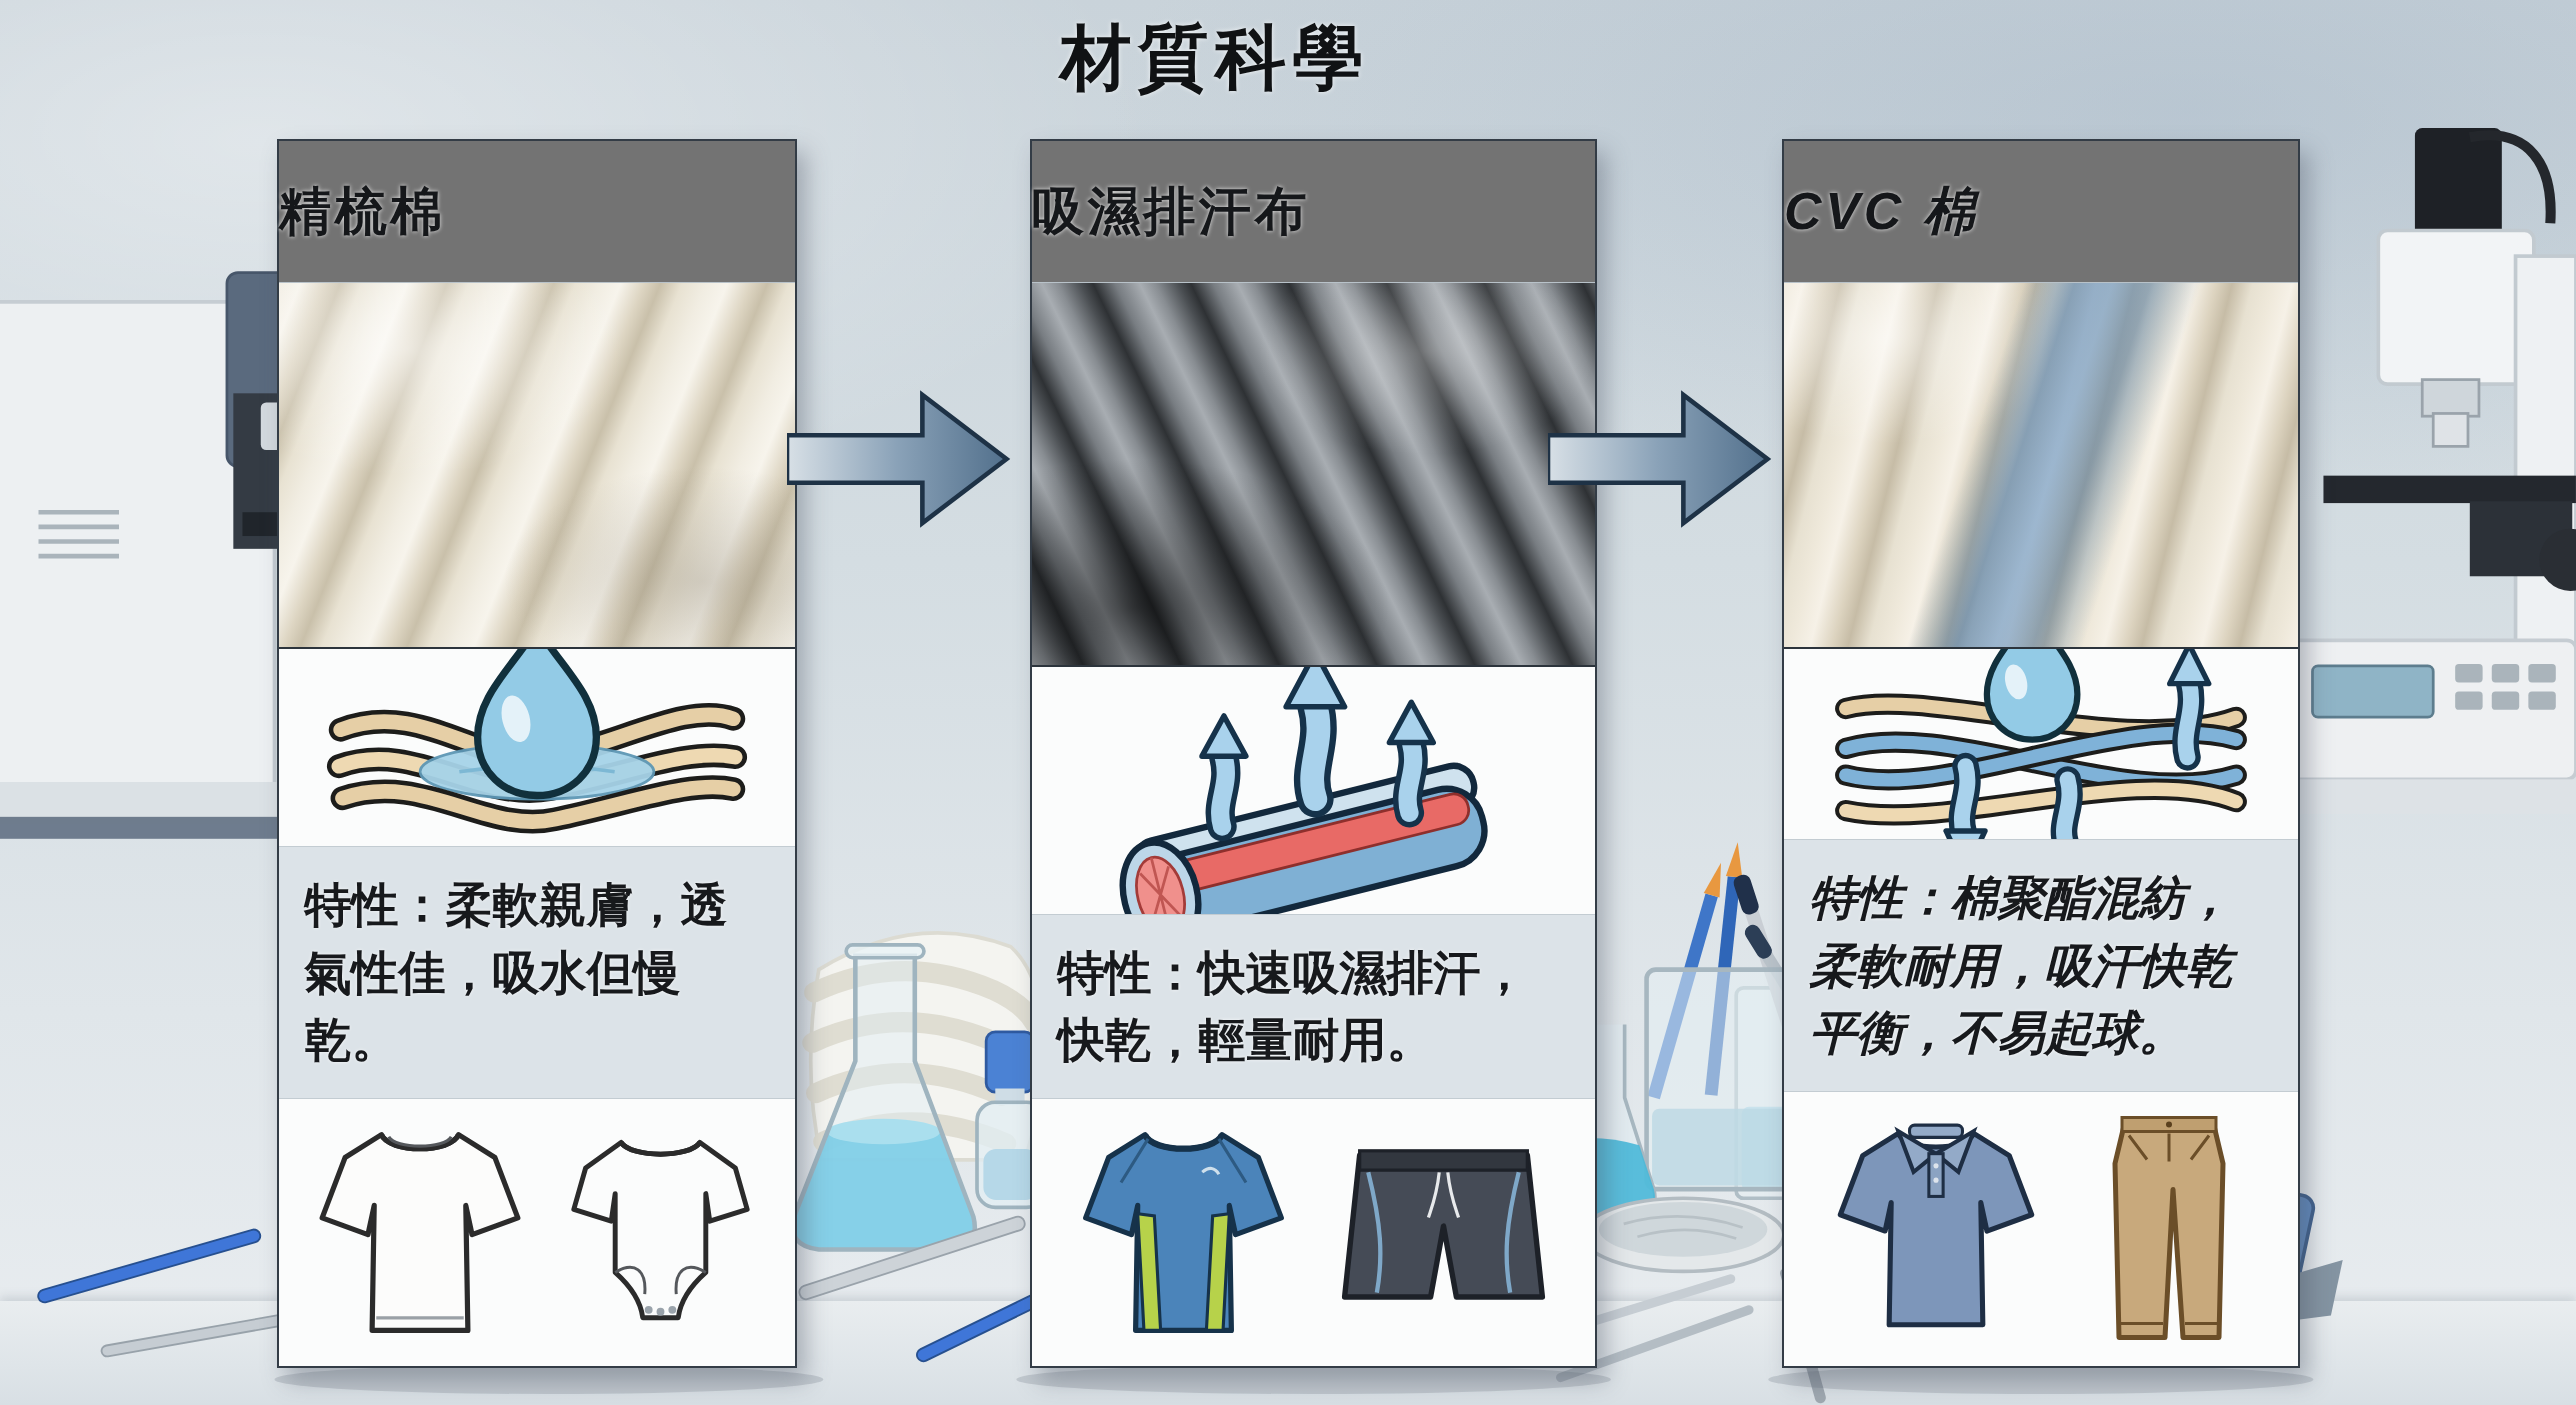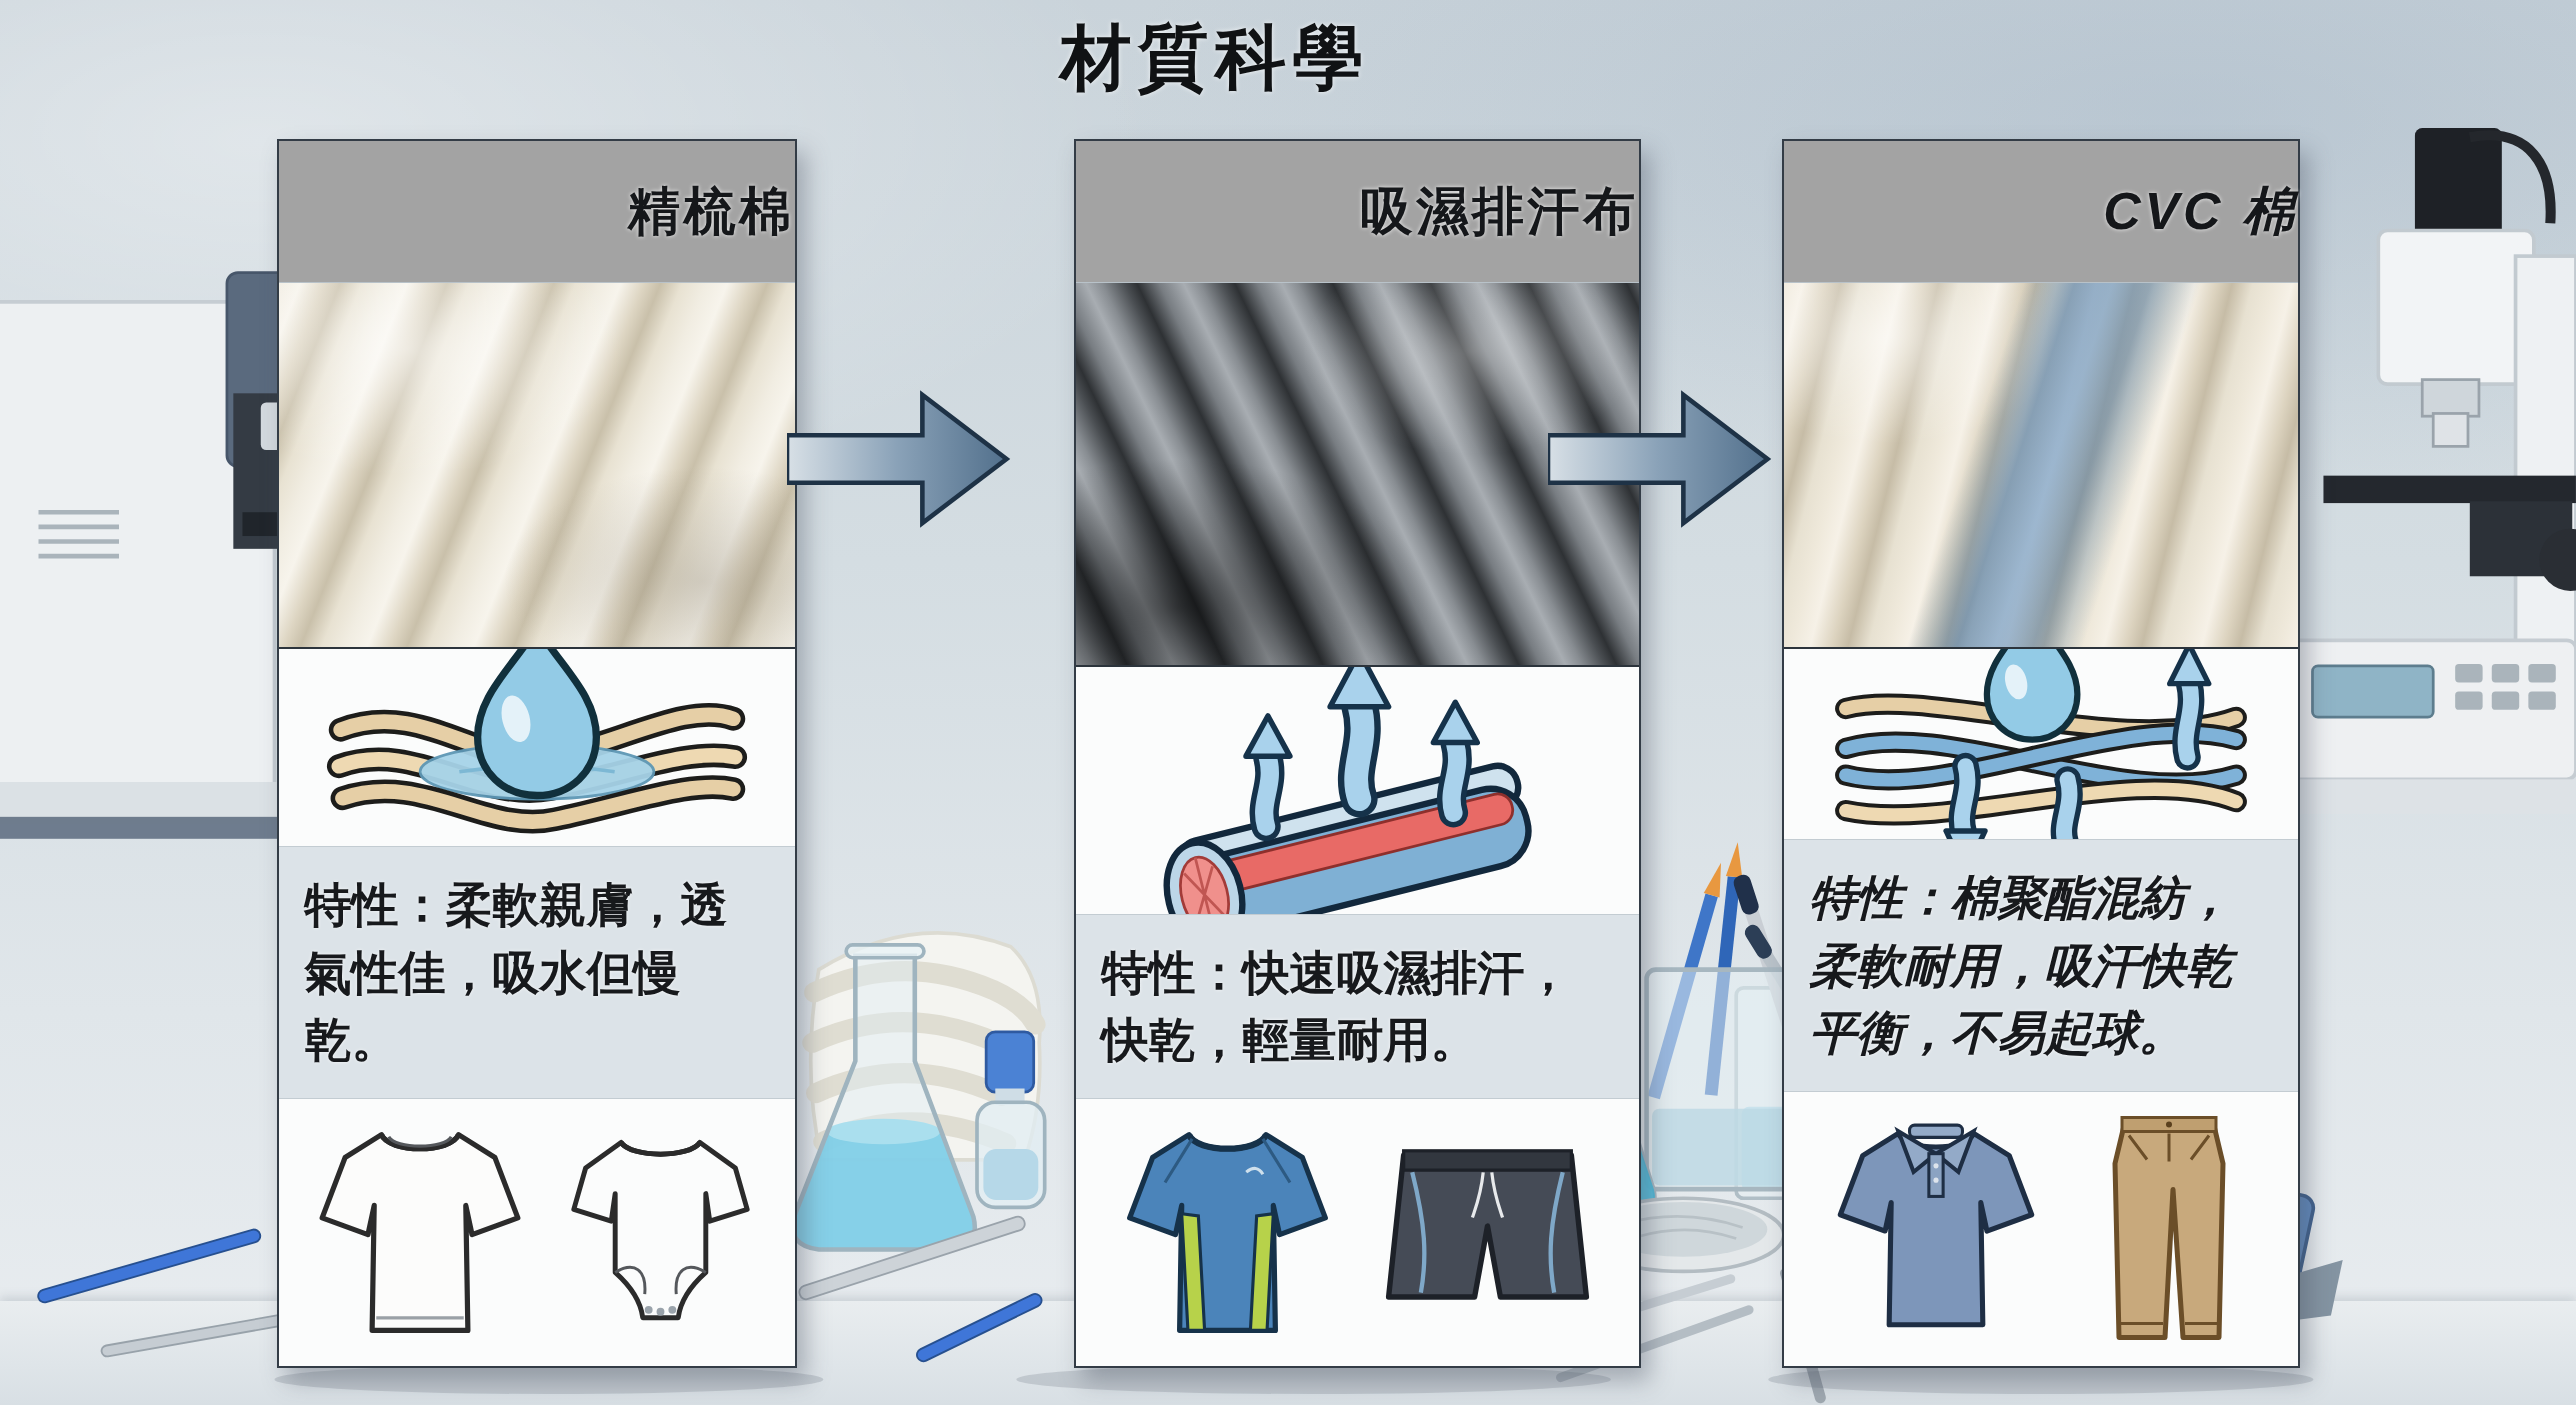--- a/index.html
+++ b/index.html
@@ -13,23 +13,23 @@
     background:linear-gradient(180deg,#e9edef 0%,#dfe5e9 60%,#d8dfe4 100%);
     box-shadow:0 -3.7px 9.1px rgba(120,130,145,.25);}
   #bg-art{position:absolute;left:0;top:0;z-index:1;}
   .title{position:absolute;left:1215px;top:11px;transform:translateX(-50%);z-index:5;
     font-size:71px;font-weight:800;color:#101214;letter-spacing:6.4px;white-space:nowrap;
     text-shadow:0 0 5.5px rgba(255,255,255,.8);}
   .panel{position:absolute;top:139px;height:1229px;z-index:3;box-sizing:border-box;
     background:#f8f9fa;border:2.7px solid #333c46;display:flex;flex-direction:column;
     box-shadow:9.1px 12.8px 22px rgba(70,80,95,.38);}
   .panel-1{left:277px;width:520px;}
-  .panel-2{left:1074px;width:567px;}
+  .panel-2{left:1030px;width:567px;}
   .panel-3{left:1782px;width:518px;font-style:italic;}
-  .panel-header{height:141px;flex:0 0 auto;background:#a3a3a3;display:flex;align-items:center;justify-content:flex-end;
+  .panel-header{height:141px;flex:0 0 auto;background:#737373;display:flex;align-items:center;justify-content:flex-start;
     border-bottom:1.8px solid #b8c2c9;}
   .panel-header span{font-size:52px;font-weight:800;color:#15171a;letter-spacing:3.7px;
     text-shadow:0 0 4.6px rgba(255,255,255,.85);white-space:nowrap;}
   .fabric{height:364px;flex:0 0 auto;border-bottom:2.7px solid #2c343c;}
   .panel-2 .fabric{height:382px;}
   .fabric-cotton{background:
       radial-gradient(ellipse 60% 50% at 25% 18%, rgba(255,255,255,.55), transparent 70%),
       radial-gradient(ellipse 55% 45% at 82% 82%, rgba(115,105,85,.28), transparent 70%),
       repeating-linear-gradient(112deg,#f1ede2 0px,#f7f4ec 20px,#ddd5c2 42px,#c9c0aa 57px,#e8e2d2 77px,#f1ede2 99px);}
   .fabric-sem{background:

